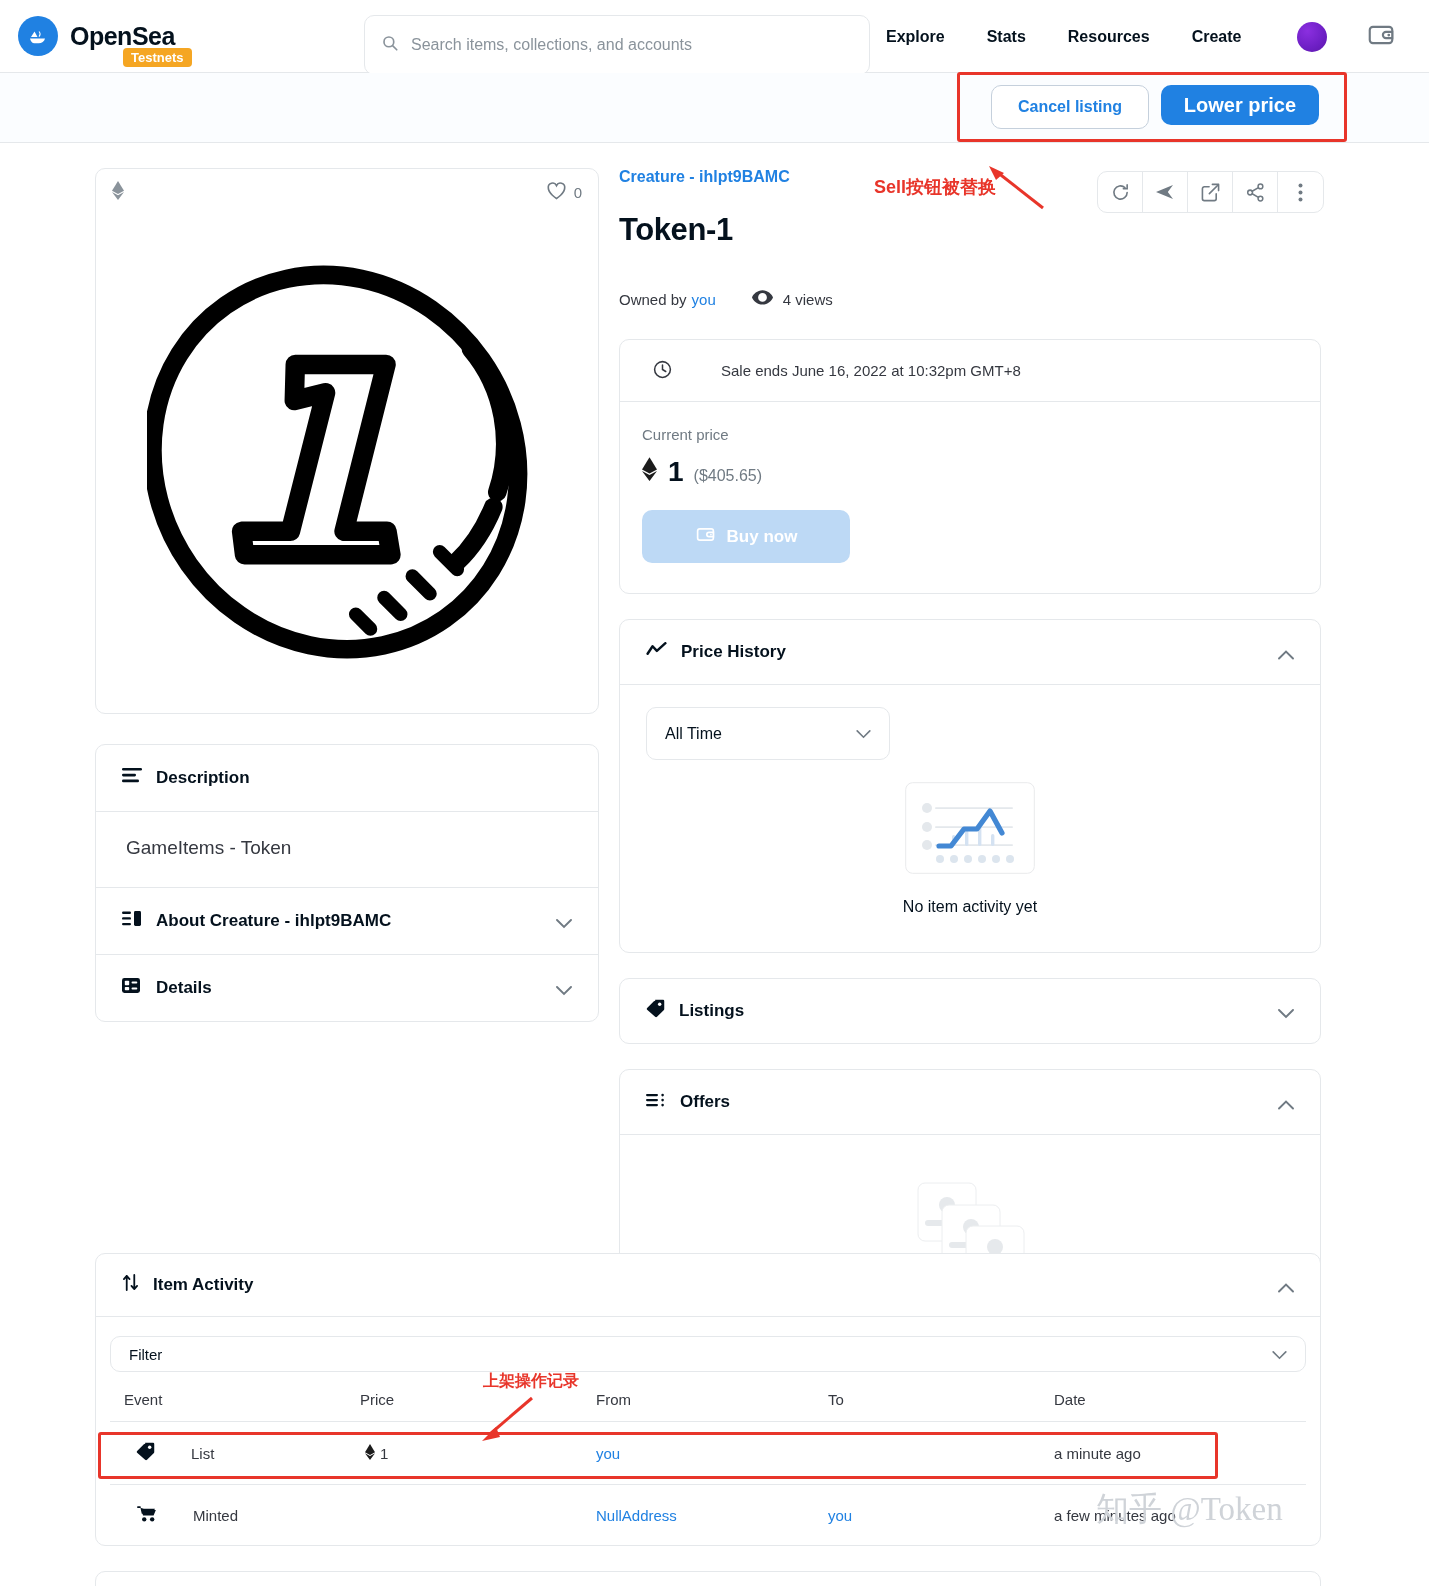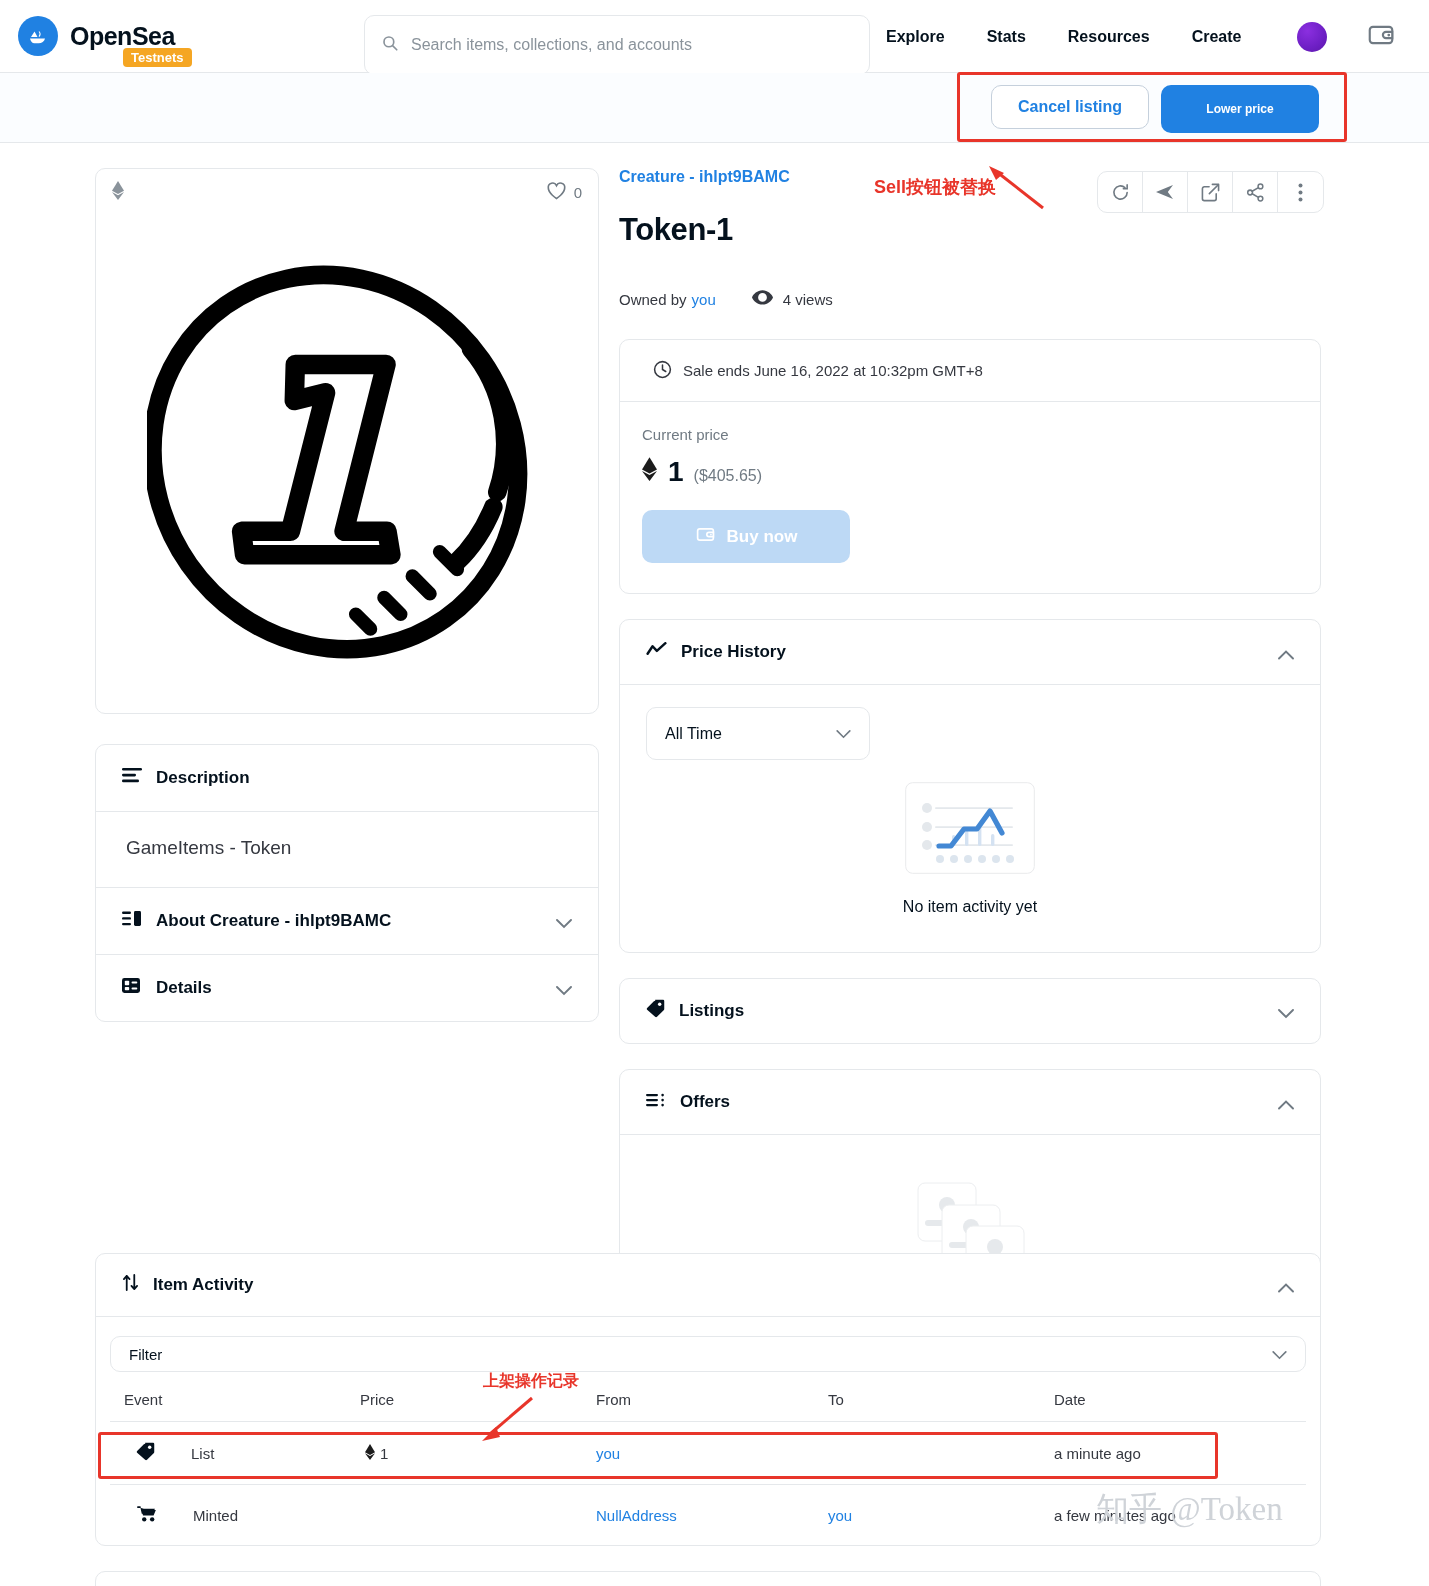--- a/index.html
+++ b/index.html
@@ -67,24 +67,24 @@
   .btn-cancel {
     position: absolute; left: 991px; top: 85px;
     width: 158px; height: 44px;
     border: 1px solid #c5d0dc; border-radius: 10px;
     background: #fff; color: #2081e2;
     font-size: 16px; font-weight: bold;
     cursor: pointer; font-family: "Liberation Sans", sans-serif;
   }
   .btn-lower {
     position: absolute; left: 1161px; top: 85px;
-    width: 158px; height: 48px;
+    width: 158px; height: 40px;
     border: none; border-radius: 10px;
     background: #2081e2; color: #fff;
-    font-size: 12px; font-weight: bold;
+    font-size: 20px; font-weight: bold;
     cursor: pointer; font-family: "Liberation Sans", sans-serif;
   }
   .redbox-buttons {
     position: absolute; left: 957px; top: 72px;
     width: 390px; height: 70px;
     border: 3px solid #e8352a; border-radius: 3px;
     pointer-events: none;
   }
 
   
@@ -137,21 +137,21 @@
   }
   .icon-toolbar > div {
     width: 45px; display: flex; align-items: center; justify-content: center;
     border-right: 1px solid #e5e8eb; cursor: pointer;
   }
   .icon-toolbar > div:last-child { border-right: none; }
 
   .sale-card { margin-top: 31px; }
   .sale-head {
     height: 61px; display: flex; align-items: center; padding: 0 22px;
-    font-size: 15px; color: #353840;
+    font-size: 15px; color: #353840; gap: 38px;
   }
   .sale-head span { margin-left: 11px; }
   .sale-body { padding: 24px 22px 30px 22px; }
   .lbl-current { font-size: 15px; color: #707a83; }
   .price-row { display: flex; align-items: baseline; margin-top: 13px; }
   .price-amt { font-size: 28px; font-weight: bold; margin-left: 11px; }
   .price-usd { font-size: 16px; color: #707a83; margin-left: 10px; }
   .buy-btn {
     margin-top: 22px; width: 208px; height: 53px;
     border: none; border-radius: 10px;
@@ -166,21 +166,21 @@
   .sec-head {
     height: 64px; display: flex; align-items: center;
     padding: 0 26px; font-size: 17px; font-weight: bold;
     position: relative; cursor: pointer;
   }
   .sec-head .ttl { margin-left: 14px; }
   .sec-head .chev { position: absolute; right: 26px; top: 25px; }
   .sec-body { padding: 22px 26px 36px 26px; }
 
   .select-pill {
-    width: 224px; height: 53px; border: 1px solid #e5e8eb; border-radius: 10px;
+    width: 244px; height: 53px; border: 1px solid #e5e8eb; border-radius: 10px;
     display: flex; align-items: center; justify-content: space-between;
     padding: 0 18px; font-size: 16px; color: #04111d; cursor: pointer;
   }
   .empty-wrap { display: flex; flex-direction: column; align-items: center; margin-top: 22px; }
   .empty-label { margin-top: 20px; font-size: 16px; color: #04111d; }
 
   
   .activity-card {
     position: absolute; left: 95px; top: 1253px;
     width: 1226px; background: #fff;

